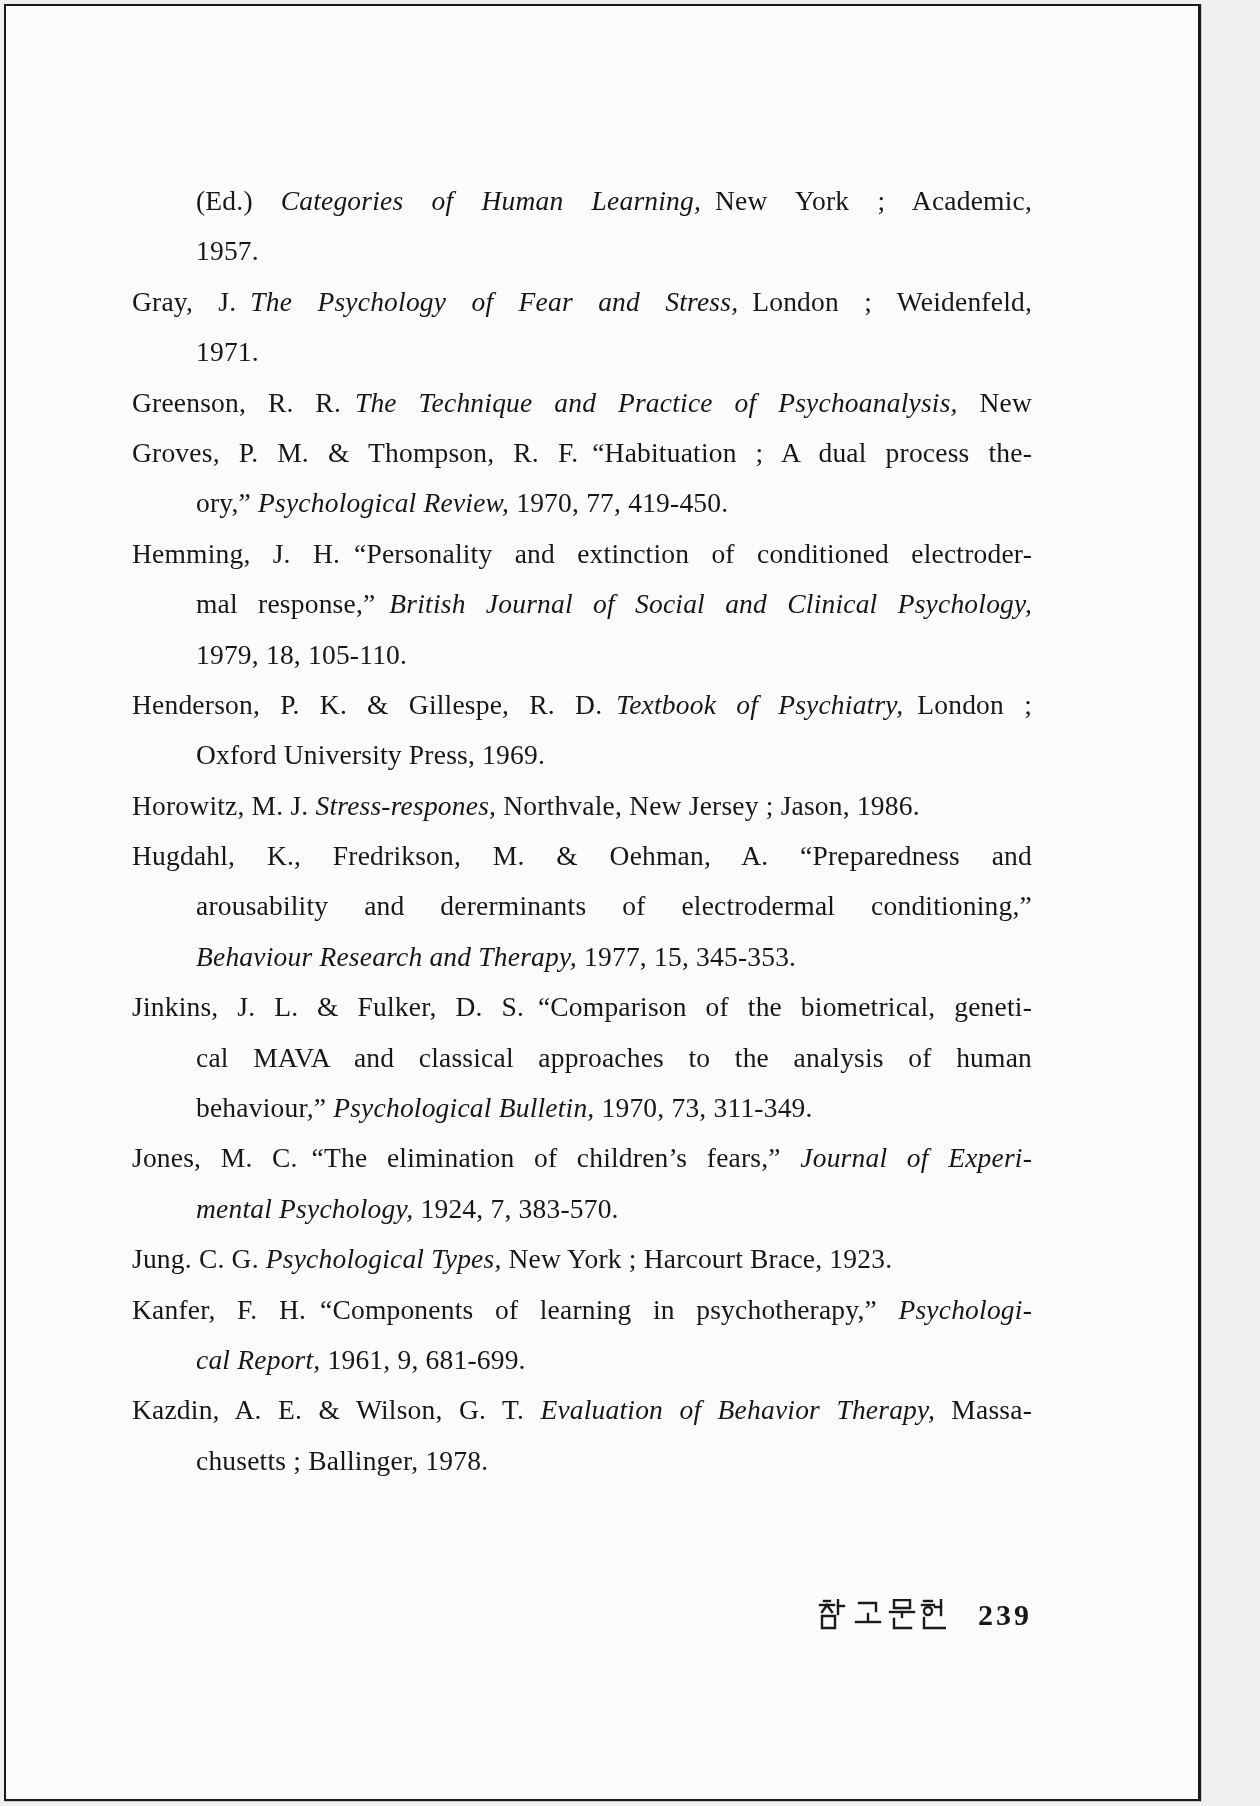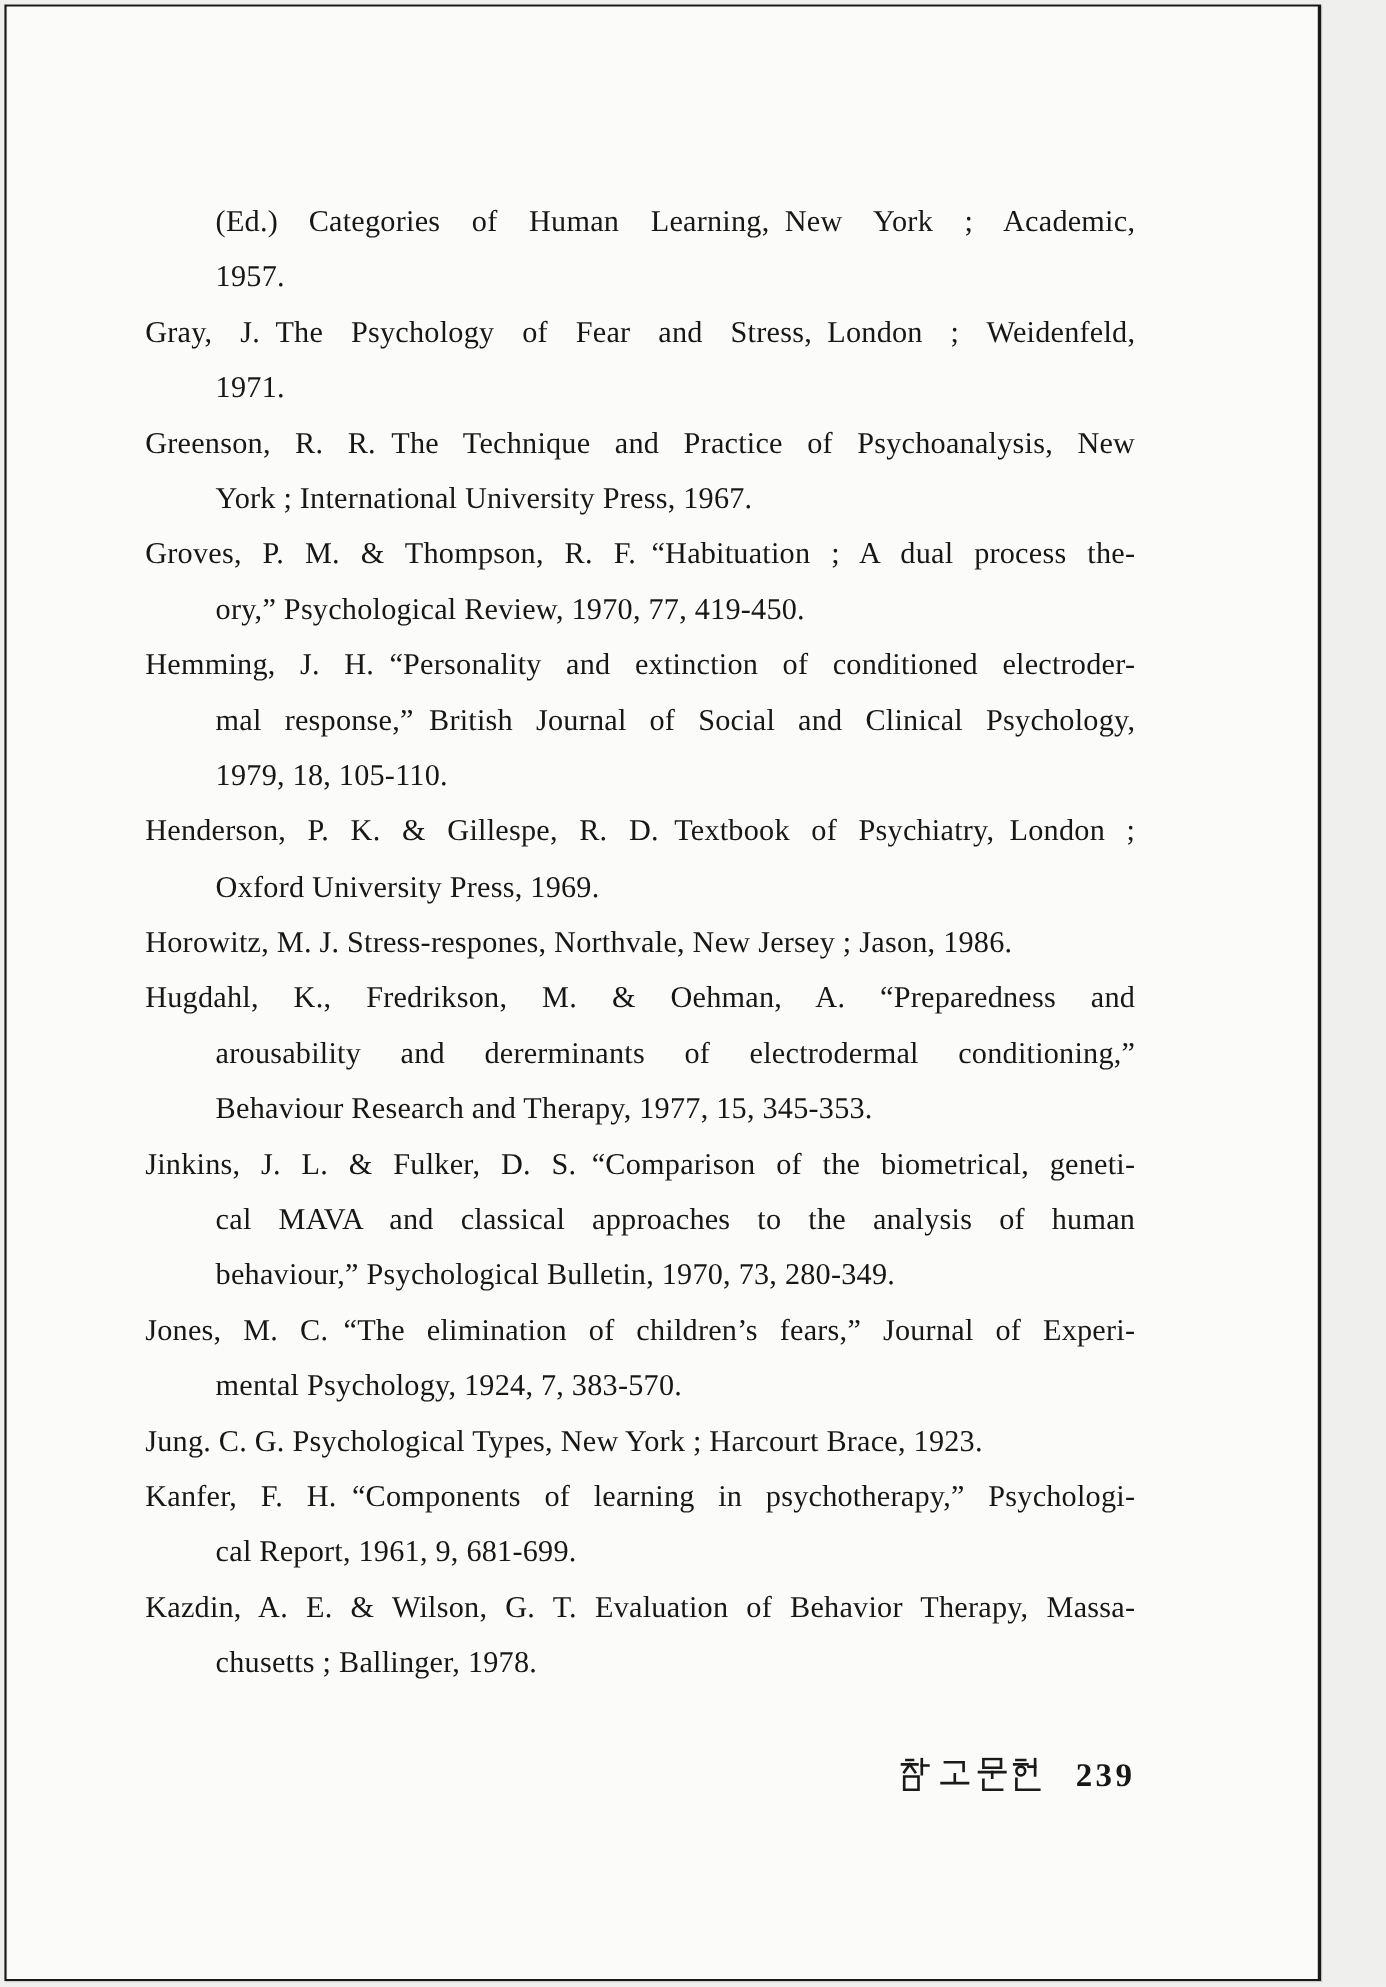--- a/index.html
+++ b/index.html
@@ -41,21 +41,21 @@
     height: 50.4px;
     line-height: 50.4px;
     overflow: hidden;
     white-space: normal;
   }
   .line.indent { padding-left: 64px; }
   .line.fill {
     text-align: justify;
     text-align-last: justify;
   }
-  .it { }
+  .it { font-style: italic; }
   .footer {
     position: absolute;
     left: 126px;
     top: 1592px;
     width: 900px;
     text-align: right;
     color: #171717;
   }
   .footer svg {
     display: inline-block;
@@ -81,35 +81,34 @@
 
 <div class="stage">
   <div class="paper">
 
     <div class="content" id="refs">
         <div class="line indent fill"><span class="rm">(Ed.)  </span><span class="it">Categories of Human Learning,</span><span class="rm"> New York ; Academic,</span></div>
         <div class="line indent"><span class="rm">1957.</span></div>
         <div class="line fill"><span class="rm">Gray, J. </span><span class="it">The Psychology of Fear and Stress,</span><span class="rm"> London ; Weidenfeld,</span></div>
         <div class="line indent"><span class="rm">1971.</span></div>
         <div class="line fill"><span class="rm">Greenson, R. R. </span><span class="it">The Technique and Practice of Psychoanalysis,</span><span class="rm"> New</span></div>
-        <div class="line indent"><span class="rm">York ; International University Press, 1967.</span></div>
         <div class="line fill"><span class="rm">Groves, P. M. &amp; Thompson, R. F. “Habituation ; A dual process the-</span></div>
         <div class="line indent"><span class="rm">ory,” </span><span class="it">Psychological Review,</span><span class="rm"> 1970, 77, 419-450.</span></div>
         <div class="line fill"><span class="rm">Hemming, J. H. “Personality and extinction of conditioned electroder-</span></div>
         <div class="line indent fill"><span class="rm">mal response,” </span><span class="it">British Journal of Social and Clinical Psychology,</span></div>
         <div class="line indent"><span class="rm">1979, 18, 105-110.</span></div>
         <div class="line fill"><span class="rm">Henderson, P. K. &amp; Gillespe, R. D. </span><span class="it">Textbook of Psychiatry,</span><span class="rm"> London ;</span></div>
         <div class="line indent"><span class="rm">Oxford University Press, 1969.</span></div>
         <div class="line"><span class="rm">Horowitz, M. J. </span><span class="it">Stress-respones,</span><span class="rm"> Northvale, New Jersey ; Jason, 1986.</span></div>
         <div class="line fill"><span class="rm">Hugdahl, K., Fredrikson, M. &amp; Oehman, A. “Preparedness and</span></div>
         <div class="line indent fill"><span class="rm">arousability and dererminants of electrodermal conditioning,”</span></div>
         <div class="line indent"><span class="it">Behaviour Research and Therapy,</span><span class="rm"> 1977, 15, 345-353.</span></div>
         <div class="line fill"><span class="rm">Jinkins, J. L. &amp; Fulker, D. S. “Comparison of the biometrical, geneti-</span></div>
         <div class="line indent fill"><span class="rm">cal MAVA and classical approaches to the analysis of human</span></div>
-        <div class="line indent"><span class="rm">behaviour,” </span><span class="it">Psychological Bulletin,</span><span class="rm"> 1970, 73, 280-349.</span></div>
+        <div class="line indent"><span class="rm">behaviour,” </span><span class="it">Psychological Bulletin,</span><span class="rm"> 1970, 73, 311-349.</span></div>
         <div class="line fill"><span class="rm">Jones, M. C. “The elimination of children’s fears,” </span><span class="it">Journal of Experi-</span></div>
         <div class="line indent"><span class="it">mental Psychology,</span><span class="rm"> 1924, 7, 383-570.</span></div>
         <div class="line"><span class="rm">Jung. C. G. </span><span class="it">Psychological Types,</span><span class="rm"> New York ; Harcourt Brace, 1923.</span></div>
         <div class="line fill"><span class="rm">Kanfer, F. H. “Components of learning in psychotherapy,” </span><span class="it">Psychologi-</span></div>
         <div class="line indent"><span class="it">cal Report,</span><span class="rm"> 1961, 9, 681-699.</span></div>
         <div class="line fill"><span class="rm">Kazdin, A. E. &amp; Wilson, G. T. </span><span class="it">Evaluation of Behavior Therapy,</span><span class="rm"> Massa-</span></div>
         <div class="line indent"><span class="rm">chusetts ; Ballinger, 1978.</span></div>
       </div>
 
     <div class="footer">

